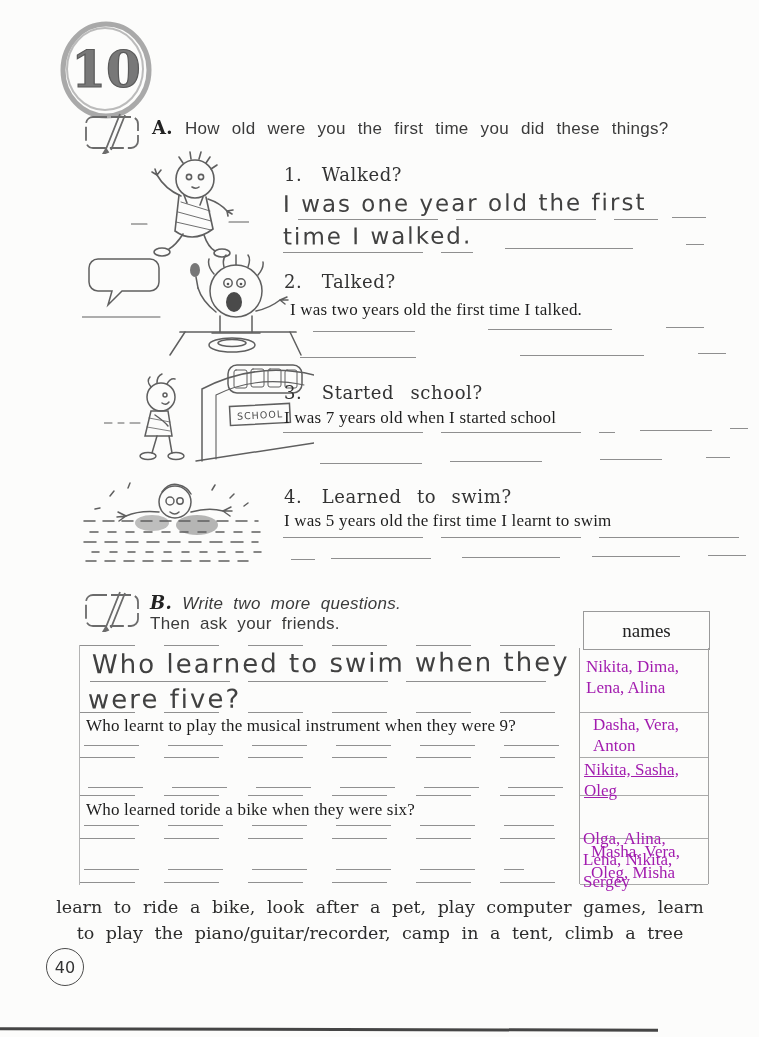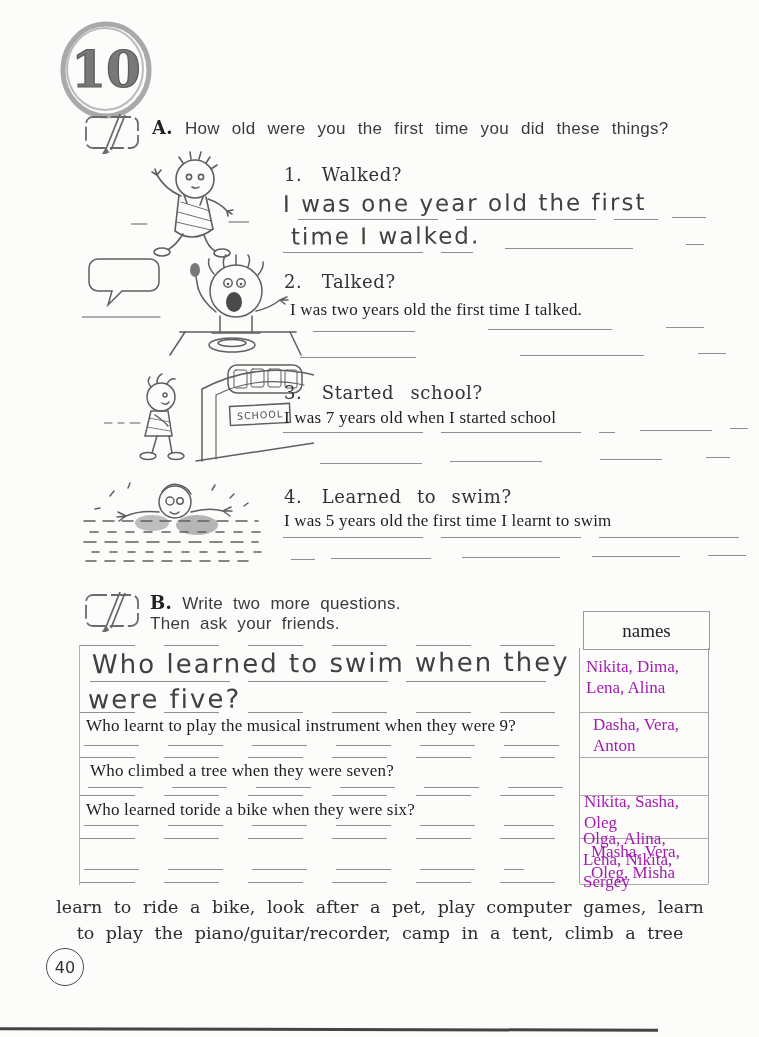--- a/index.html
+++ b/index.html
@@ -81,21 +81,21 @@
         <ellipse cx="91" cy="103" rx="8" ry="4"></ellipse>
     </svg>
   </div>
   <div class="abs qline" style="left:284px;top:164px;">
     <span>1.</span>
     <span style="margin-left:8px;">Walked?</span>
   </div>
   <div class="abs hand sm" style="left:283px;top:190px;">I was one year old the first</div>
   <div class="dashrow long" style="left:298px;top:219px;width:360px;"></div>
   <div class="seg" style="left:672px;top:217px;width:34px;"></div>
-  <div class="abs hand sm" style="left:291px;top:223px;">time I walked.</div>
+  <div class="abs hand sm" style="left:283px;top:223px;">time I walked.</div>
   <div class="dashrow long" style="left:283px;top:252px;width:190px;"></div>
   <div class="seg" style="left:505px;top:248px;width:128px;"></div>
   <div class="seg" style="left:686px;top:244px;width:18px;"></div>
 
   <div class="abs" style="left:82px;top:253px;">
     <svg viewBox="0 0 230 106" width="230" height="106" stroke="#5f5f5f" fill="none" stroke-width="1.5" stroke-linecap="round">
       <path d="M0 64 H78" stroke-width="1"></path>
       <path d="M16 6 h52 a9 9 0 0 1 9 9 v14 a9 9 0 0 1 -9 9 h-28 l-14 14 4 -14 h-14 a9 9 0 0 1 -9 -9 v-14 a9 9 0 0 1 9 -9 z"></path>
       <circle cx="154" cy="38" r="26"></circle>
       <path d="M132 21 q-7 -8 -5 -15 M142 14 q-2 -8 2 -12 M154 12 v-10 M166 14 q3 -8 0 -12 M176 22 q6 -7 5 -13"></path>
@@ -204,21 +204,21 @@
 
   <div class="abs" style="left:84px;top:590px;">
     <svg viewBox="0 0 58 42" width="58" height="42" stroke="#6b6b6b" fill="none" stroke-width="1.8">
       <rect x="2" y="5" width="52" height="31" rx="7" stroke-dasharray="14 4 20 4"></rect>
       <path d="M36 2 L22 37"></path>
         <path d="M41 3 L27 38"></path>
       <path d="M22 37 l-3 5 5 -2 z" fill="#6b6b6b"></path>
     </svg>
   </div>
 
-  <div class="abs heading" style="left:150px;top:592px;width:420px;word-spacing:5px;">
+  <div class="abs heading" style="left:150px;top:592px;width:420px;word-spacing:5px;font-style:italic;">
     <b>B.</b>
     <span>Write two more questions.</span>
   </div>
   <div class="abs heading" style="left:150px;top:614px;width:420px;word-spacing:5px;">Then ask your friends.</div>
 
   <div class="namesbox">
     <span class="names-head">names</span>
   </div>
 
   <div class="vline" style="left:79px;top:645px;height:240px;background:#b3b3b3;"></div>
@@ -239,23 +239,22 @@
   <div class="abs hand lg" style="left:92px;top:648px;">Who learned to swim when they</div>
   <div class="dashrow long" style="left:90px;top:681px;width:460px;"></div>
   <div class="abs hand lg" style="left:88px;top:684px;">were five?</div>
   <div class="abs names-cell" style="left:586px;top:656px;width:118px;">Nikita, Dima, Lena, Alina</div>
 
   <div class="abs typed" style="left:86px;top:716px;width:485px;">Who learnt to play the musical instrument when they were 9?</div>
   <div class="dashrow" style="left:84px;top:745px;width:490px;"></div>
   <div class="abs names-cell" style="left:593px;top:714px;width:112px;"></div>
   <div class="abs names-cell" style="left:593px;top:714px;width:112px;">Dasha, Vera, Anton</div>
 
-  <div class="abs typed" style="left:90px;top:761px;width:480px;">Who climbed a tree when they were seven?</div>
   <div class="dashrow" style="left:88px;top:787px;width:480px;"></div>
-  <div class="abs names-cell" style="left:584px;top:791px;width:120px;">Nikita, Sasha, Oleg</div>
+  <div class="abs names-cell" style="left:584px;top:759px;width:120px;text-decoration:underline;">Nikita, Sasha, Oleg</div>
 
   <div class="abs typed" style="left:86px;top:800px;width:480px;">Who learned toride a bike when they were six?</div>
   <div class="dashrow" style="left:84px;top:825px;width:470px;"></div>
   <div class="abs names-cell" style="left:583px;top:828px;width:125px;">Olga, Alina, Lena, Nikita, Sergey</div>
 
   <div class="dashrow" style="left:84px;top:869px;width:440px;"></div>
   <div class="abs names-cell" style="left:591px;top:841px;width:114px;">Masha, Vera, Oleg, Misha</div>
 
   <div class="abs wordbank" style="left:38px;top:894px;width:684px;">
     <div>learn to ride a bike, look after a pet, play computer games, learn</div>

